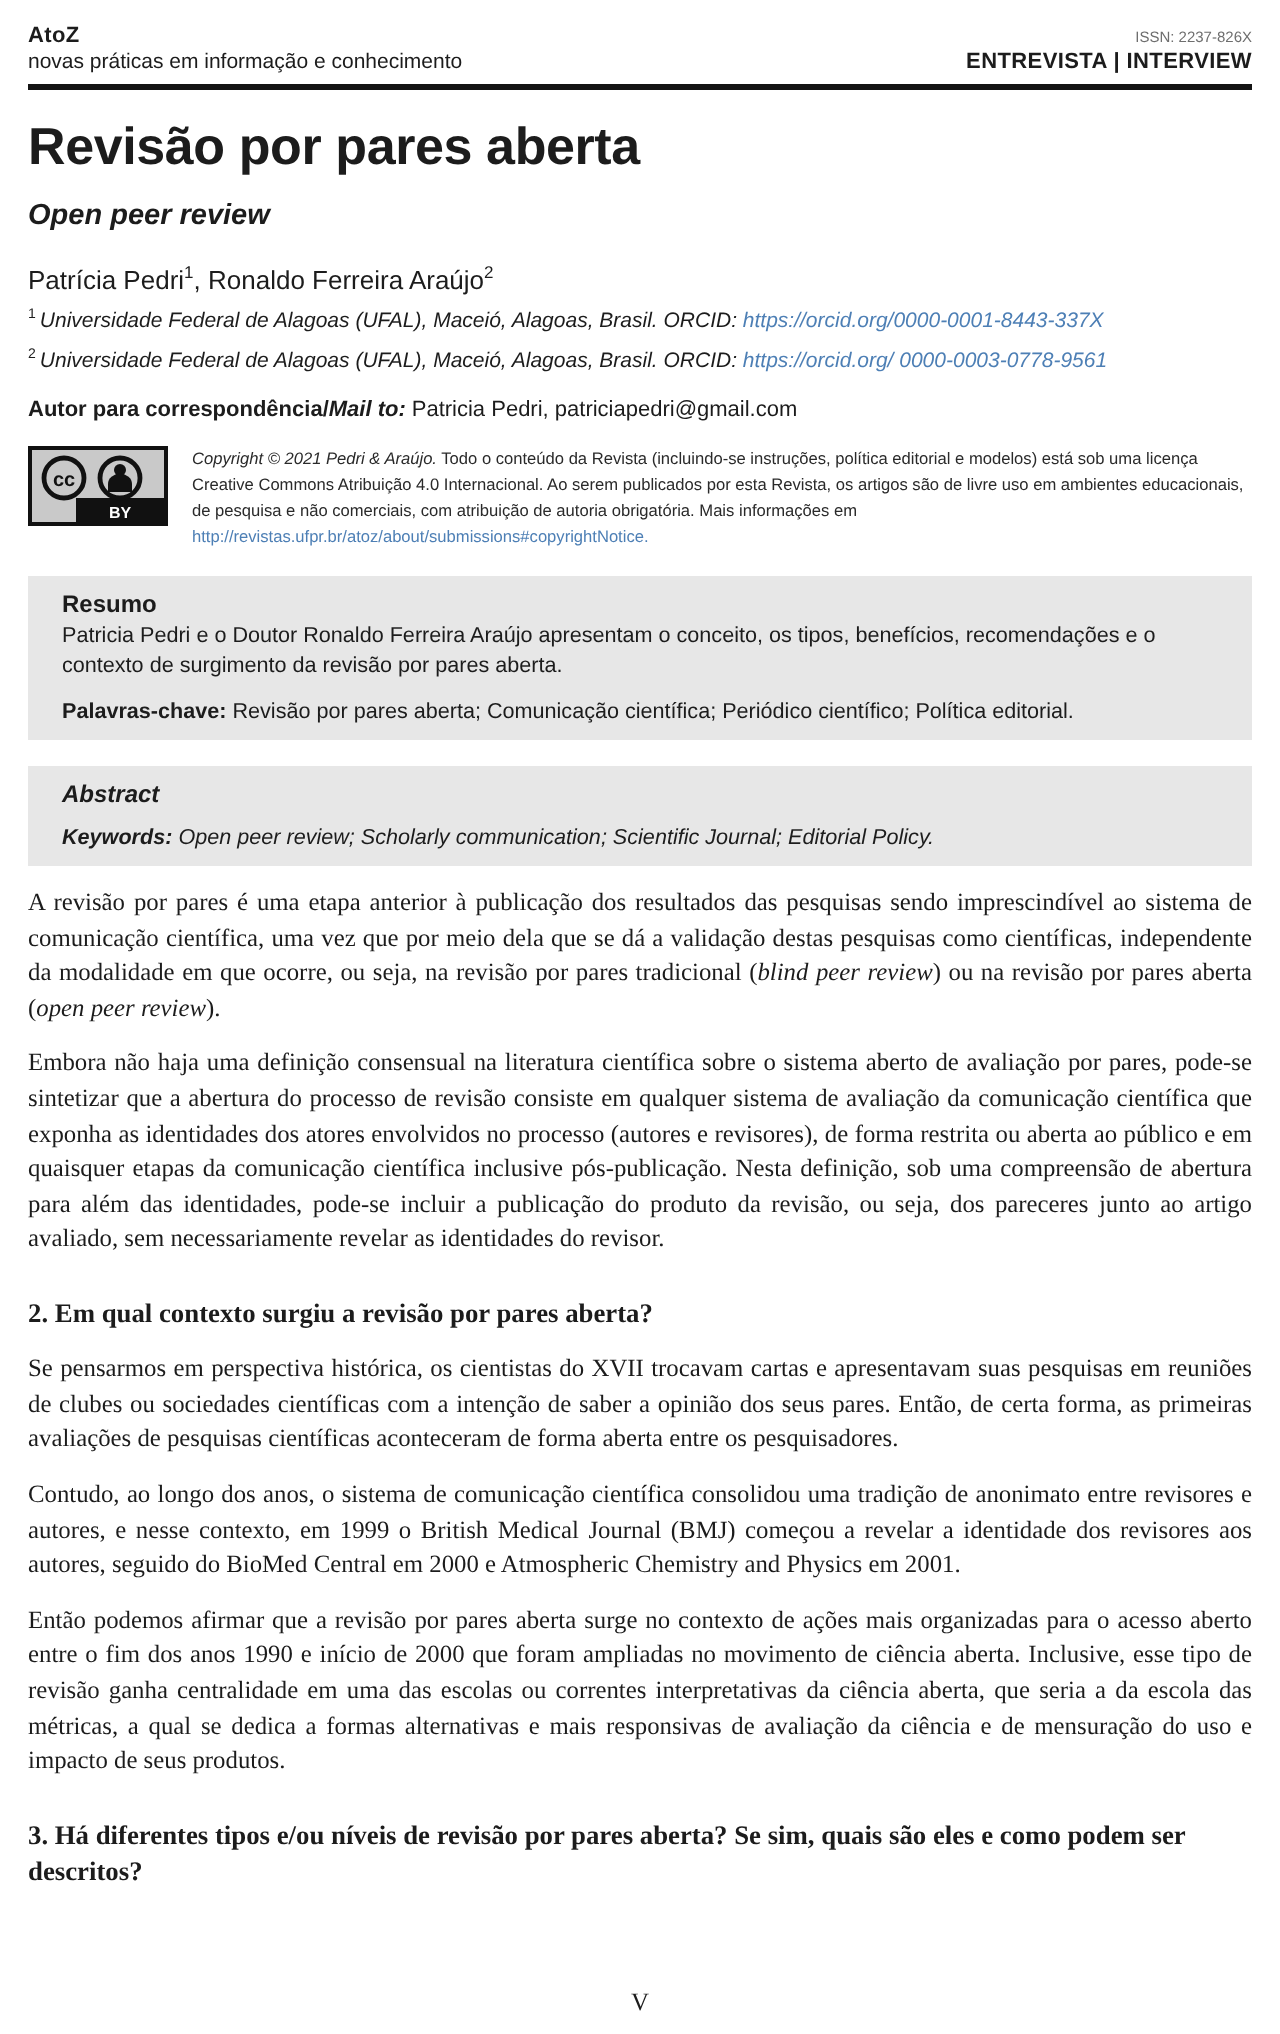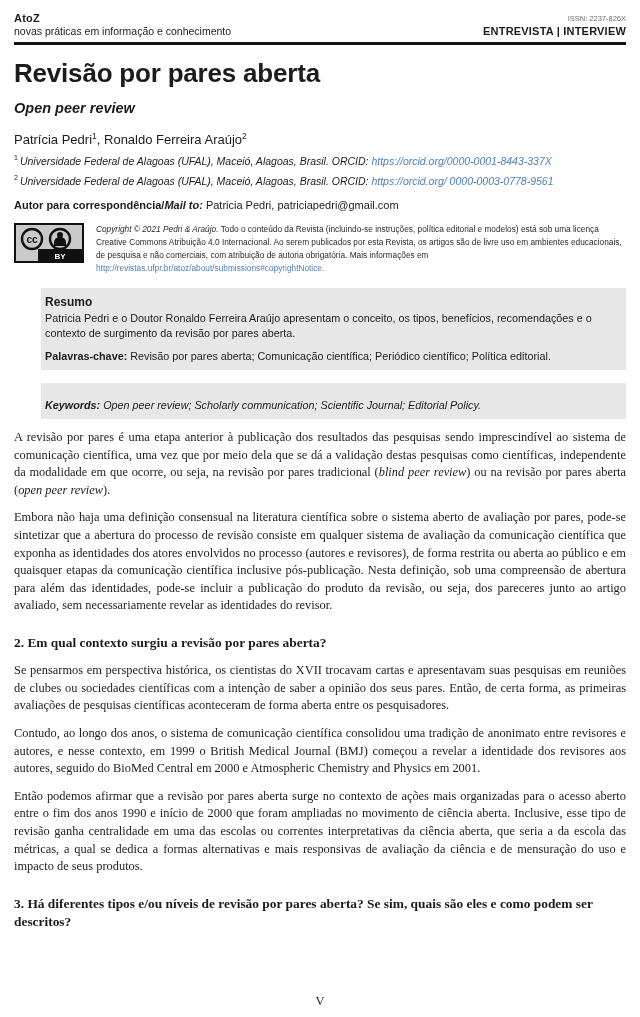--- a/index.html
+++ b/index.html
@@ -34,21 +34,21 @@
   .mailto .lbl-it { font-weight: bold; font-style: italic; }
   .mailto .val { margin-left: 3px; }
 
   
   .license { display: flex; margin-top: 12px; gap: 12px; align-items: flex-start; }
   .cc-badge { flex: 0 0 auto; }
   .lic-text { font-size: 8.3px; line-height: 1.55; color: #2a2a2a; }
   .lic-text .lead { font-style: italic; }
 
   
-  .graybox { background: #e7e7e7; margin-top: 13px; padding: 7px 9px 8px 4px; margin-left: 27px; }
+  .graybox { background: #e7e7e7; margin-top: 13px; padding: 7px 9px 8px 17px; }
   .graybox h3 { font-size: 12px; font-weight: bold; }
   .graybox .bx-body { font-size: 10.8px; line-height: 1.4; margin-top: 2px; }
   .graybox .bx-kw { font-size: 10.8px; margin-top: 9px; }
   .graybox .kw-lbl { font-weight: bold; }
   .graybox.it, .graybox.it h3, .graybox.it .bx-body, .graybox.it .bx-kw { font-style: italic; }
   h4.sect { font-family: "Liberation Serif", "DejaVu Serif", serif; font-size: 13.4px;
             font-weight: bold; margin-top: 19px; line-height: 1.35; }
   p.para { font-family: "Liberation Serif", "DejaVu Serif", serif; font-size: 12.4px;
            line-height: 1.42; text-align: justify; margin-top: 10px; }
   p.para .em { font-style: italic; }
@@ -113,20 +113,21 @@
 
   <section class="graybox">
     <h3>Resumo</h3>
     <div class="bx-body">Patricia Pedri e o Doutor Ronaldo Ferreira Araújo apresentam o conceito, os tipos, benefícios, recomendações e o contexto de surgimento da revisão por pares aberta.</div>
     <div class="bx-kw">
       <span class="kw-lbl">Palavras-chave:</span><span> Revisão por pares aberta; Comunicação científica; Periódico científico; Política editorial.</span>
     </div>
   </section>
 
   <section class="graybox it">
+    <h3>Abstract</h3>
     <div class="bx-kw">
       <span class="kw-lbl">Keywords:</span><span> Open peer review; Scholarly communication; Scientific Journal; Editorial Policy.</span>
     </div>
   </section>
 
   <p class="para"><span>A revisão por pares é uma etapa anterior à publicação dos resultados das pesquisas sendo imprescindível ao sistema de comunicação científica, uma vez que por meio dela que se dá a validação destas pesquisas como científicas, independente da modalidade em que ocorre, ou seja, na revisão por pares tradicional (</span><span class="em">blind peer review</span><span>) ou na revisão por pares aberta (</span><span class="em">open peer review</span><span>).</span></p>
   <p class="para">Embora não haja uma definição consensual na literatura científica sobre o sistema aberto de avaliação por pares, pode-se sintetizar que a abertura do processo de revisão consiste em qualquer sistema de avaliação da comunicação científica que exponha as identidades dos atores envolvidos no processo (autores e revisores), de forma restrita ou aberta ao público e em quaisquer etapas da comunicação científica inclusive pós-publicação. Nesta definição, sob uma compreensão de abertura para além das identidades, pode-se incluir a publicação do produto da revisão, ou seja, dos pareceres junto ao artigo avaliado, sem necessariamente revelar as identidades do revisor.</p>
 
   <h4 class="sect">2. Em qual contexto surgiu a revisão por pares aberta?</h4>
   <p class="para">Se pensarmos em perspectiva histórica, os cientistas do XVII trocavam cartas e apresentavam suas pesquisas em reuniões de clubes ou sociedades científicas com a intenção de saber a opinião dos seus pares. Então, de certa forma, as primeiras avaliações de pesquisas científicas aconteceram de forma aberta entre os pesquisadores.</p>

